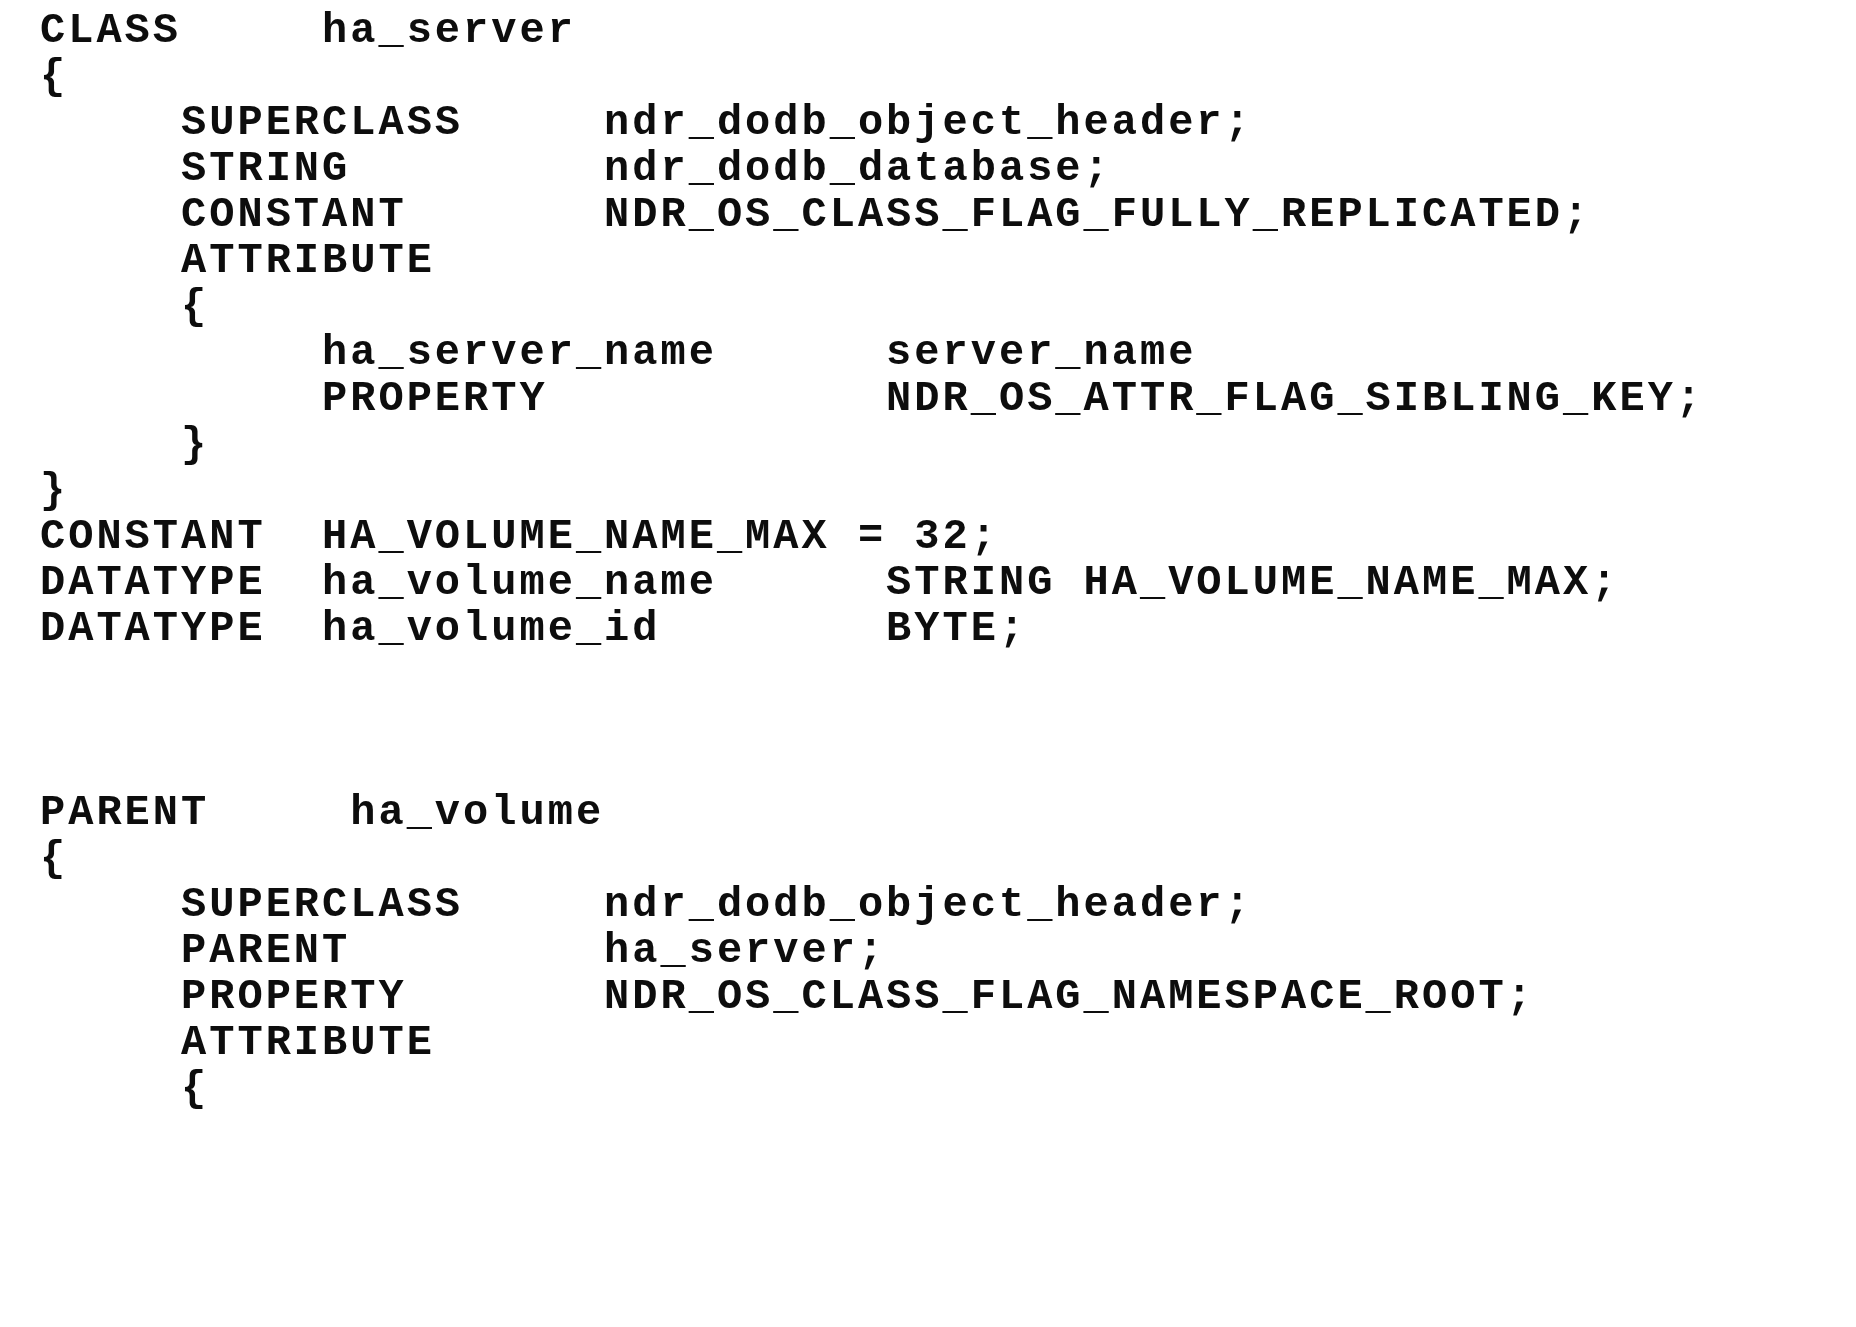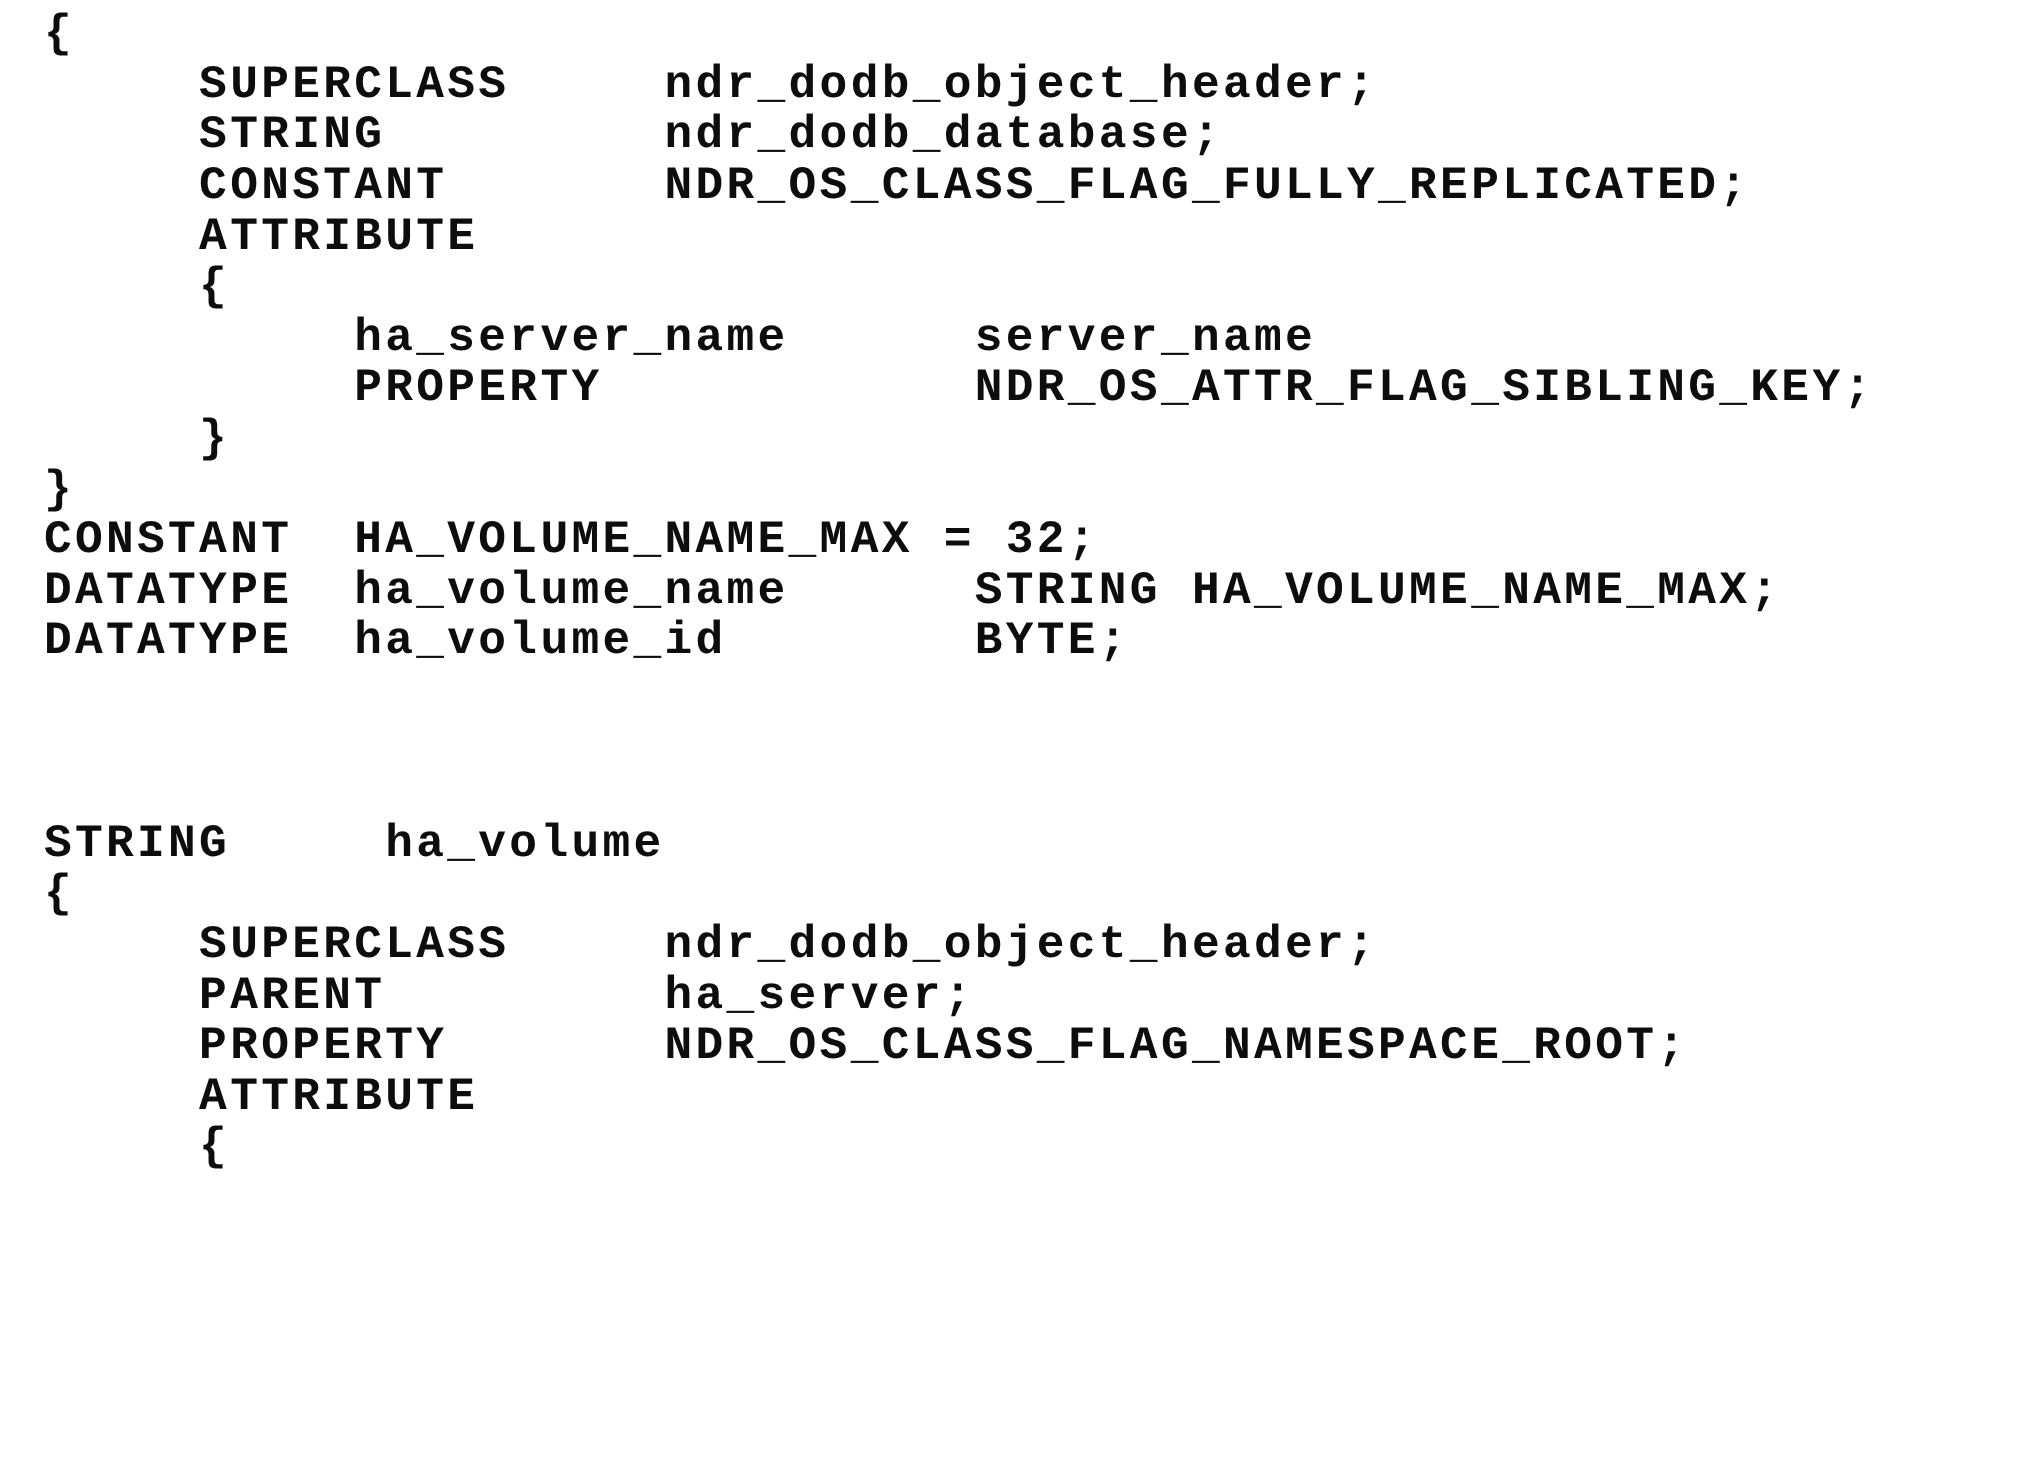--- a/index.html
+++ b/index.html
@@ -24,36 +24,37 @@
   .line {
     white-space: pre;
     line-height: 46px;
     min-height: 46px;
   }
 </style>
 </head>
 <body>
 
 <div class="page" style="background: rgb(255, 255, 255); color: rgb(13, 13, 13);">
+    <div class="line">CLASS     ha_server</div>
     <div class="line">{</div>
     <div class="line">     SUPERCLASS     ndr_dodb_object_header;</div>
     <div class="line">     STRING         ndr_dodb_database;</div>
     <div class="line">     CONSTANT       NDR_OS_CLASS_FLAG_FULLY_REPLICATED;</div>
     <div class="line">     ATTRIBUTE</div>
     <div class="line">     {</div>
     <div class="line">          ha_server_name      server_name</div>
     <div class="line">          PROPERTY            NDR_OS_ATTR_FLAG_SIBLING_KEY;</div>
     <div class="line">     }</div>
     <div class="line">}</div>
     <div class="line">CONSTANT  HA_VOLUME_NAME_MAX = 32;</div>
     <div class="line">DATATYPE  ha_volume_name      STRING HA_VOLUME_NAME_MAX;</div>
     <div class="line">DATATYPE  ha_volume_id        BYTE;</div>
     <div class="line"></div>
     <div class="line"></div>
     <div class="line"></div>
-    <div class="line">STRING     ha_volume</div>
+    <div class="line">PARENT     ha_volume</div>
     <div class="line">{</div>
     <div class="line">     SUPERCLASS     ndr_dodb_object_header;</div>
     <div class="line">     PARENT         ha_server;</div>
     <div class="line">     PROPERTY       NDR_OS_CLASS_FLAG_NAMESPACE_ROOT;</div>
     <div class="line">     ATTRIBUTE</div>
     <div class="line">     {</div>
   </div>
 
 </body></html>

